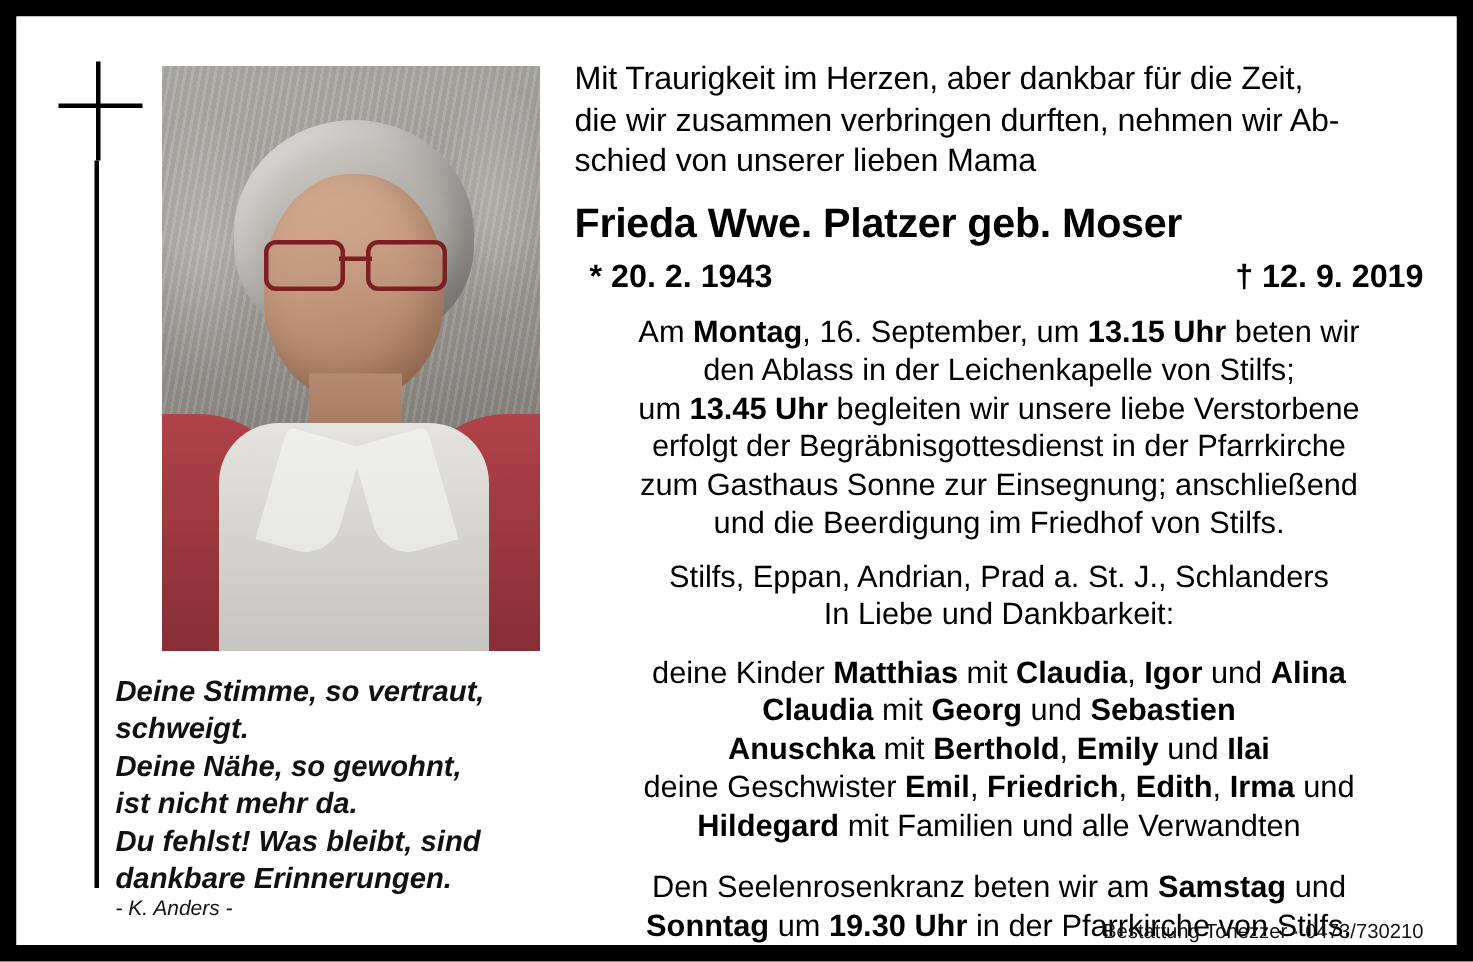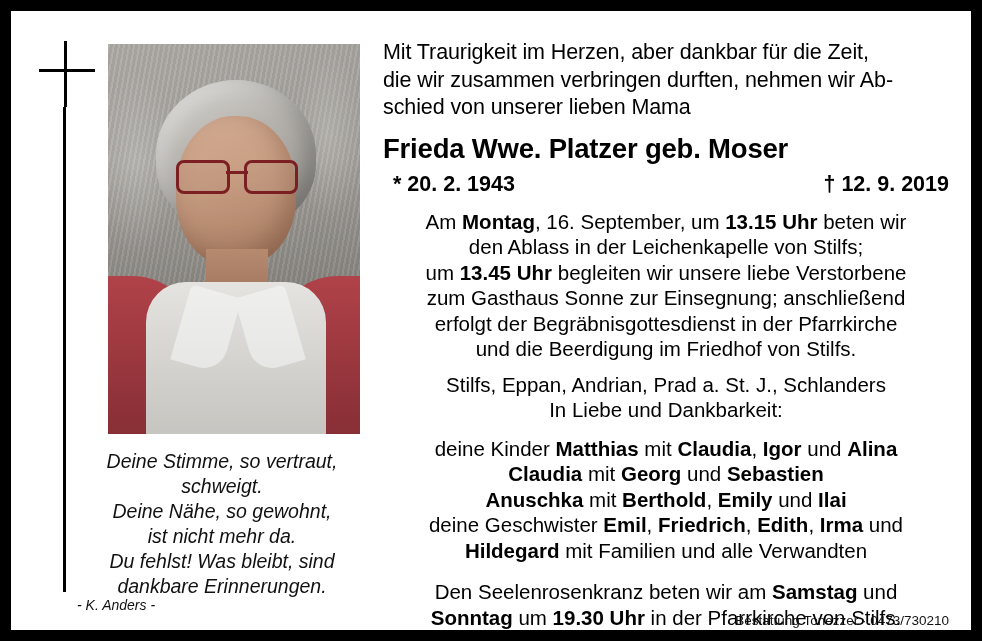--- a/index.html
+++ b/index.html
@@ -182,25 +182,25 @@
     position: absolute;
     inset: 0;
     background: linear-gradient(180deg, rgba(0,0,0,0.06), rgba(0,0,0,0.0) 30%, rgba(0,0,0,0.10));
   }
 
   .poem {
     position: absolute;
     left: 66px;
     top: 438px;
     width: 290px;
-    text-align: center;
     font-style: italic;
     font-size: 19.5px;
     line-height: 25px;
     color: #111;
+    font-weight: bold;
   }
   .poem .line { display: block; white-space: nowrap; }
   .poem-author {
     position: absolute;
     left: 66px;
     top: 586px;
     width: 290px;
     text-align: left;
     font-style: italic;
     font-size: 14px;
@@ -314,22 +314,22 @@
 
       <div class="dates">
         <span>* 20. 2. 1943</span>
         <span>† 12. 9. 2019</span>
       </div>
 
       <div class="para">
         <span class="line"><span>Am </span><b>Montag</b><span>, 16. September, um </span><b>13.15 Uhr</b><span> beten wir</span></span>
         <span class="line">den Ablass in der Leichenkapelle von Stilfs;</span>
         <span class="line"><span>um </span><b>13.45 Uhr</b><span> begleiten wir unsere liebe Verstorbene</span></span>
+        <span class="line">erfolgt der Begräbnisgottesdienst in der Pfarrkirche</span>
         <span class="line">zum Gasthaus Sonne zur Einsegnung; anschließend</span>
-        <span class="line">erfolgt der Begräbnisgottesdienst in der Pfarrkirche</span>
         <span class="line">und die Beerdigung im Friedhof von Stilfs.</span>
       </div>
 
       <div class="para tight">
         <span class="line">Stilfs, Eppan, Andrian, Prad a. St. J., Schlanders</span>
         <span class="line">In Liebe und Dankbarkeit:</span>
       </div>
 
       <div class="para family">
         <span class="line"><span>deine Kinder </span><b>Matthias</b><span> mit </span><b>Claudia</b><span>, </span><b>Igor</b><span> und </span><b>Alina</b></span>

